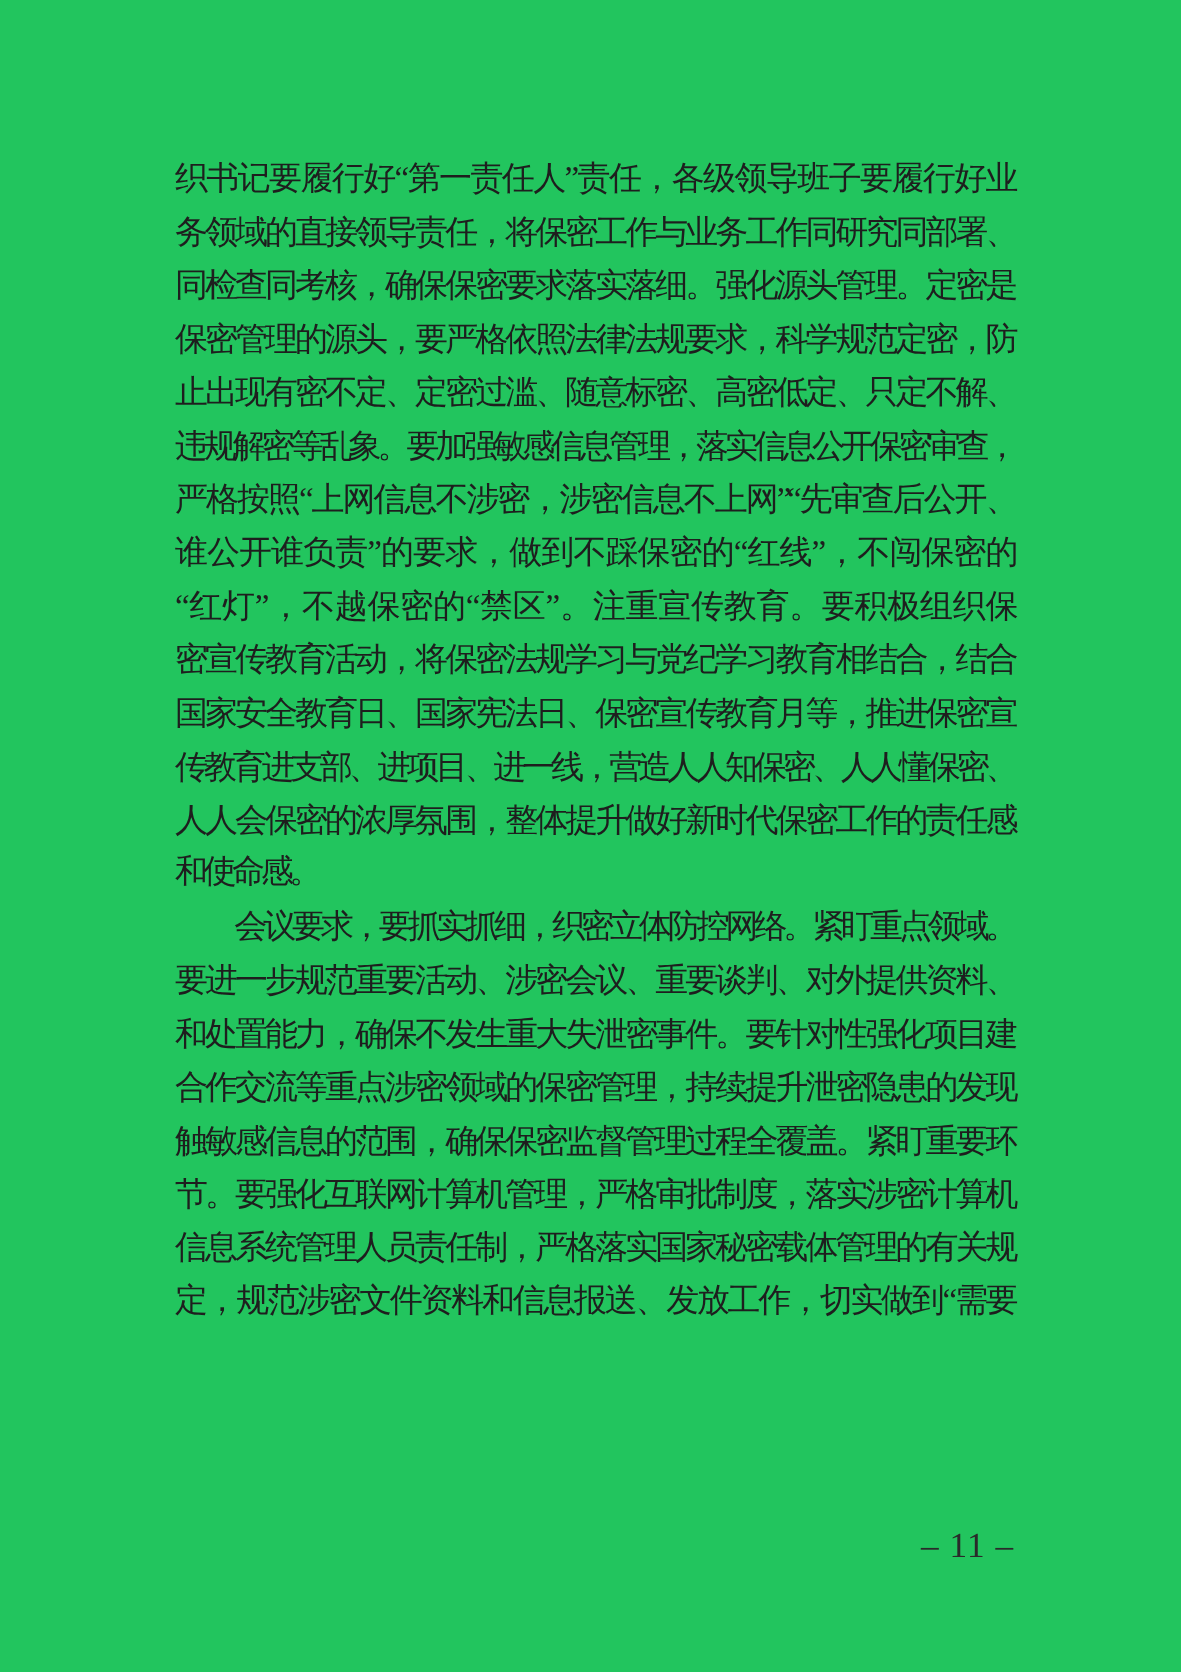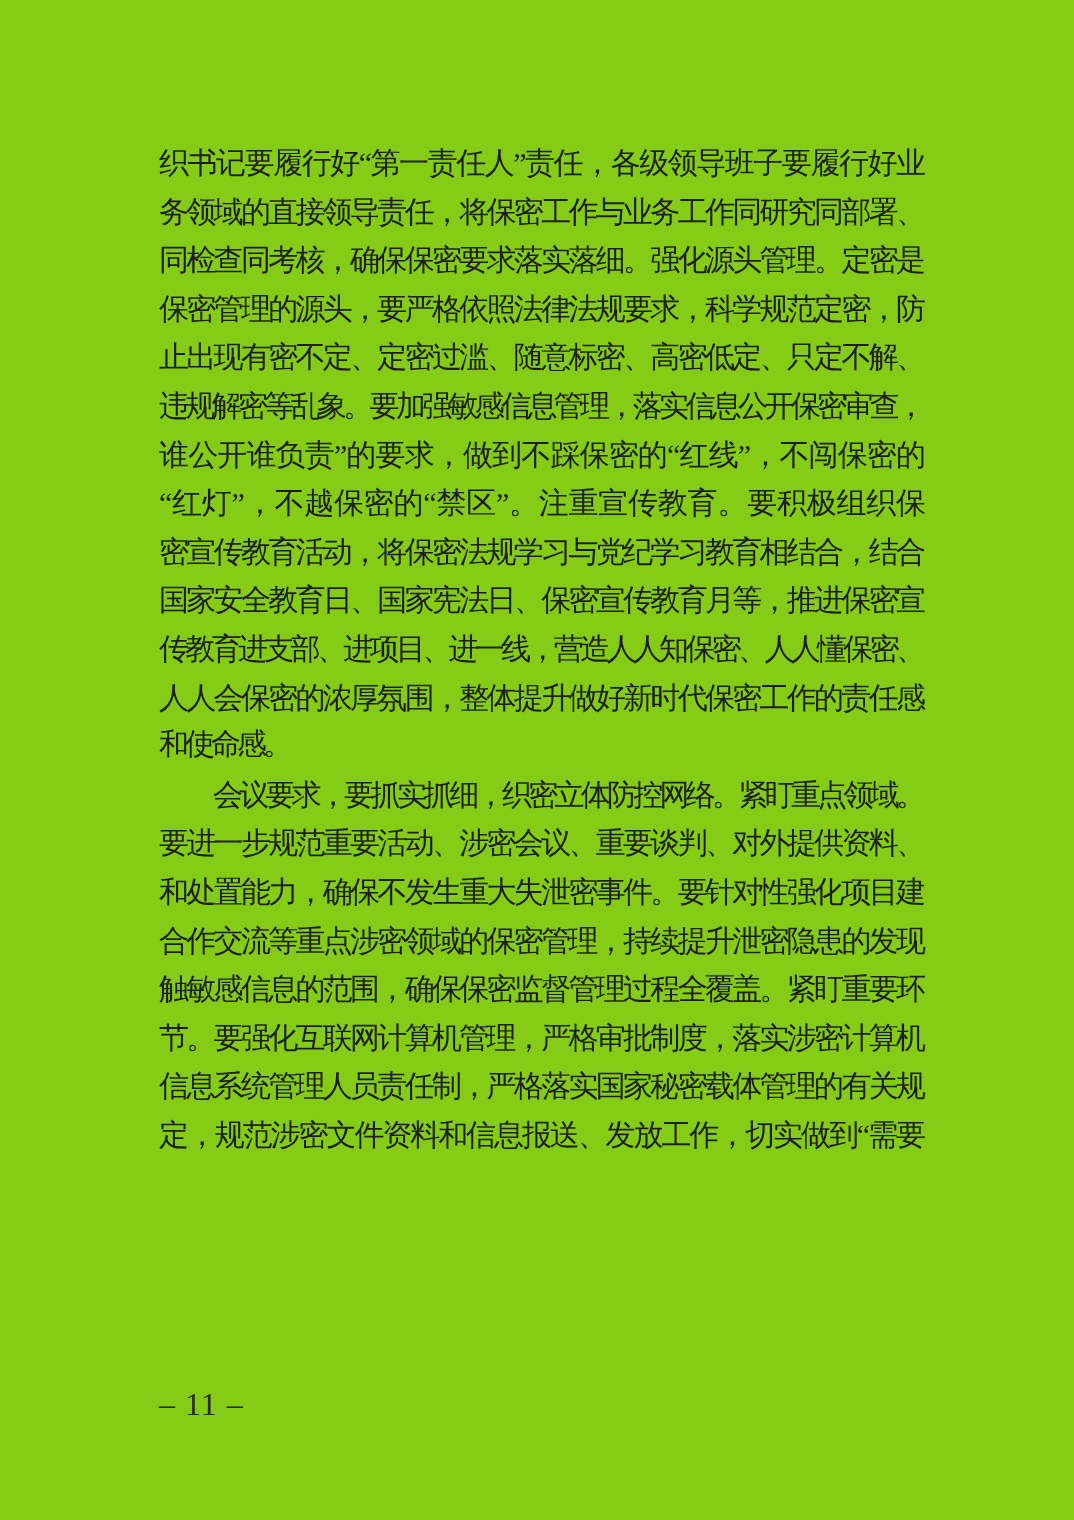--- a/index.html
+++ b/index.html
@@ -11,21 +11,21 @@
     width: 1074px;
     height: 1520px;
     position: relative;
     font-family: "Liberation Serif", "DejaVu Serif", serif;
     color: #1e1e1e;
     overflow: hidden;
   }
   .page {
     position: absolute;
     inset: 0;
-    background: #84cc16;
+    background: #22c55e;
   }
   .text-block {
     position: absolute;
     left: 159px;
     top: 139px;
     width: 763px;
   }
   .line {
     font-size: 30px;
     line-height: 48.6px;
@@ -43,38 +43,39 @@
     font-family: Liberation Mono, monospace;
   }
   .line.indent {
     text-indent: 54px;
   }
   .page-number {
     position: absolute;
     left: 159px;
     top: 1382px;
     width: 763px;
-    text-align: left;
+    text-align: right;
     font-size: 32px;
     line-height: 44px;
     letter-spacing: 1px;
     color: #2a2a2a;
   }
 </style>
 </head>
 <body>
 
 <div class="page">
   <div class="text-block">
     <div class="line">织书记要履行好“第一责任人”责任，各级领导班子要履行好业</div>
     <div class="line">务领域的直接领导责任，将保密工作与业务工作同研究同部署、</div>
     <div class="line">同检查同考核，确保保密要求落实落细。强化源头管理。定密是</div>
     <div class="line">保密管理的源头，要严格依照法律法规要求，科学规范定密，防</div>
     <div class="line">止出现有密不定、定密过滥、随意标密、高密低定、只定不解、</div>
     <div class="line">违规解密等乱象。要加强敏感信息管理，落实信息公开保密审查，</div>
+    <div class="line">严格按照“上网信息不涉密，涉密信息不上网”“先审查后公开、</div>
     <div class="line">谁公开谁负责”的要求，做到不踩保密的“红线”，不闯保密的</div>
     <div class="line">“红灯”，不越保密的“禁区”。注重宣传教育。要积极组织保</div>
     <div class="line">密宣传教育活动，将保密法规学习与党纪学习教育相结合，结合</div>
     <div class="line">国家安全教育日、国家宪法日、保密宣传教育月等，推进保密宣</div>
     <div class="line">传教育进支部、进项目、进一线，营造人人知保密、人人懂保密、</div>
     <div class="line">人人会保密的浓厚氛围，整体提升做好新时代保密工作的责任感</div>
     <div class="line short">和使命感。</div>
     <div class="line indent">会议要求，要抓实抓细，织密立体防控网络。紧盯重点领域。</div>
     <div class="line">要进一步规范重要活动、涉密会议、重要谈判、对外提供资料、</div>
     <div class="line">和处置能力，确保不发生重大失泄密事件。要针对性强化项目建</div>

